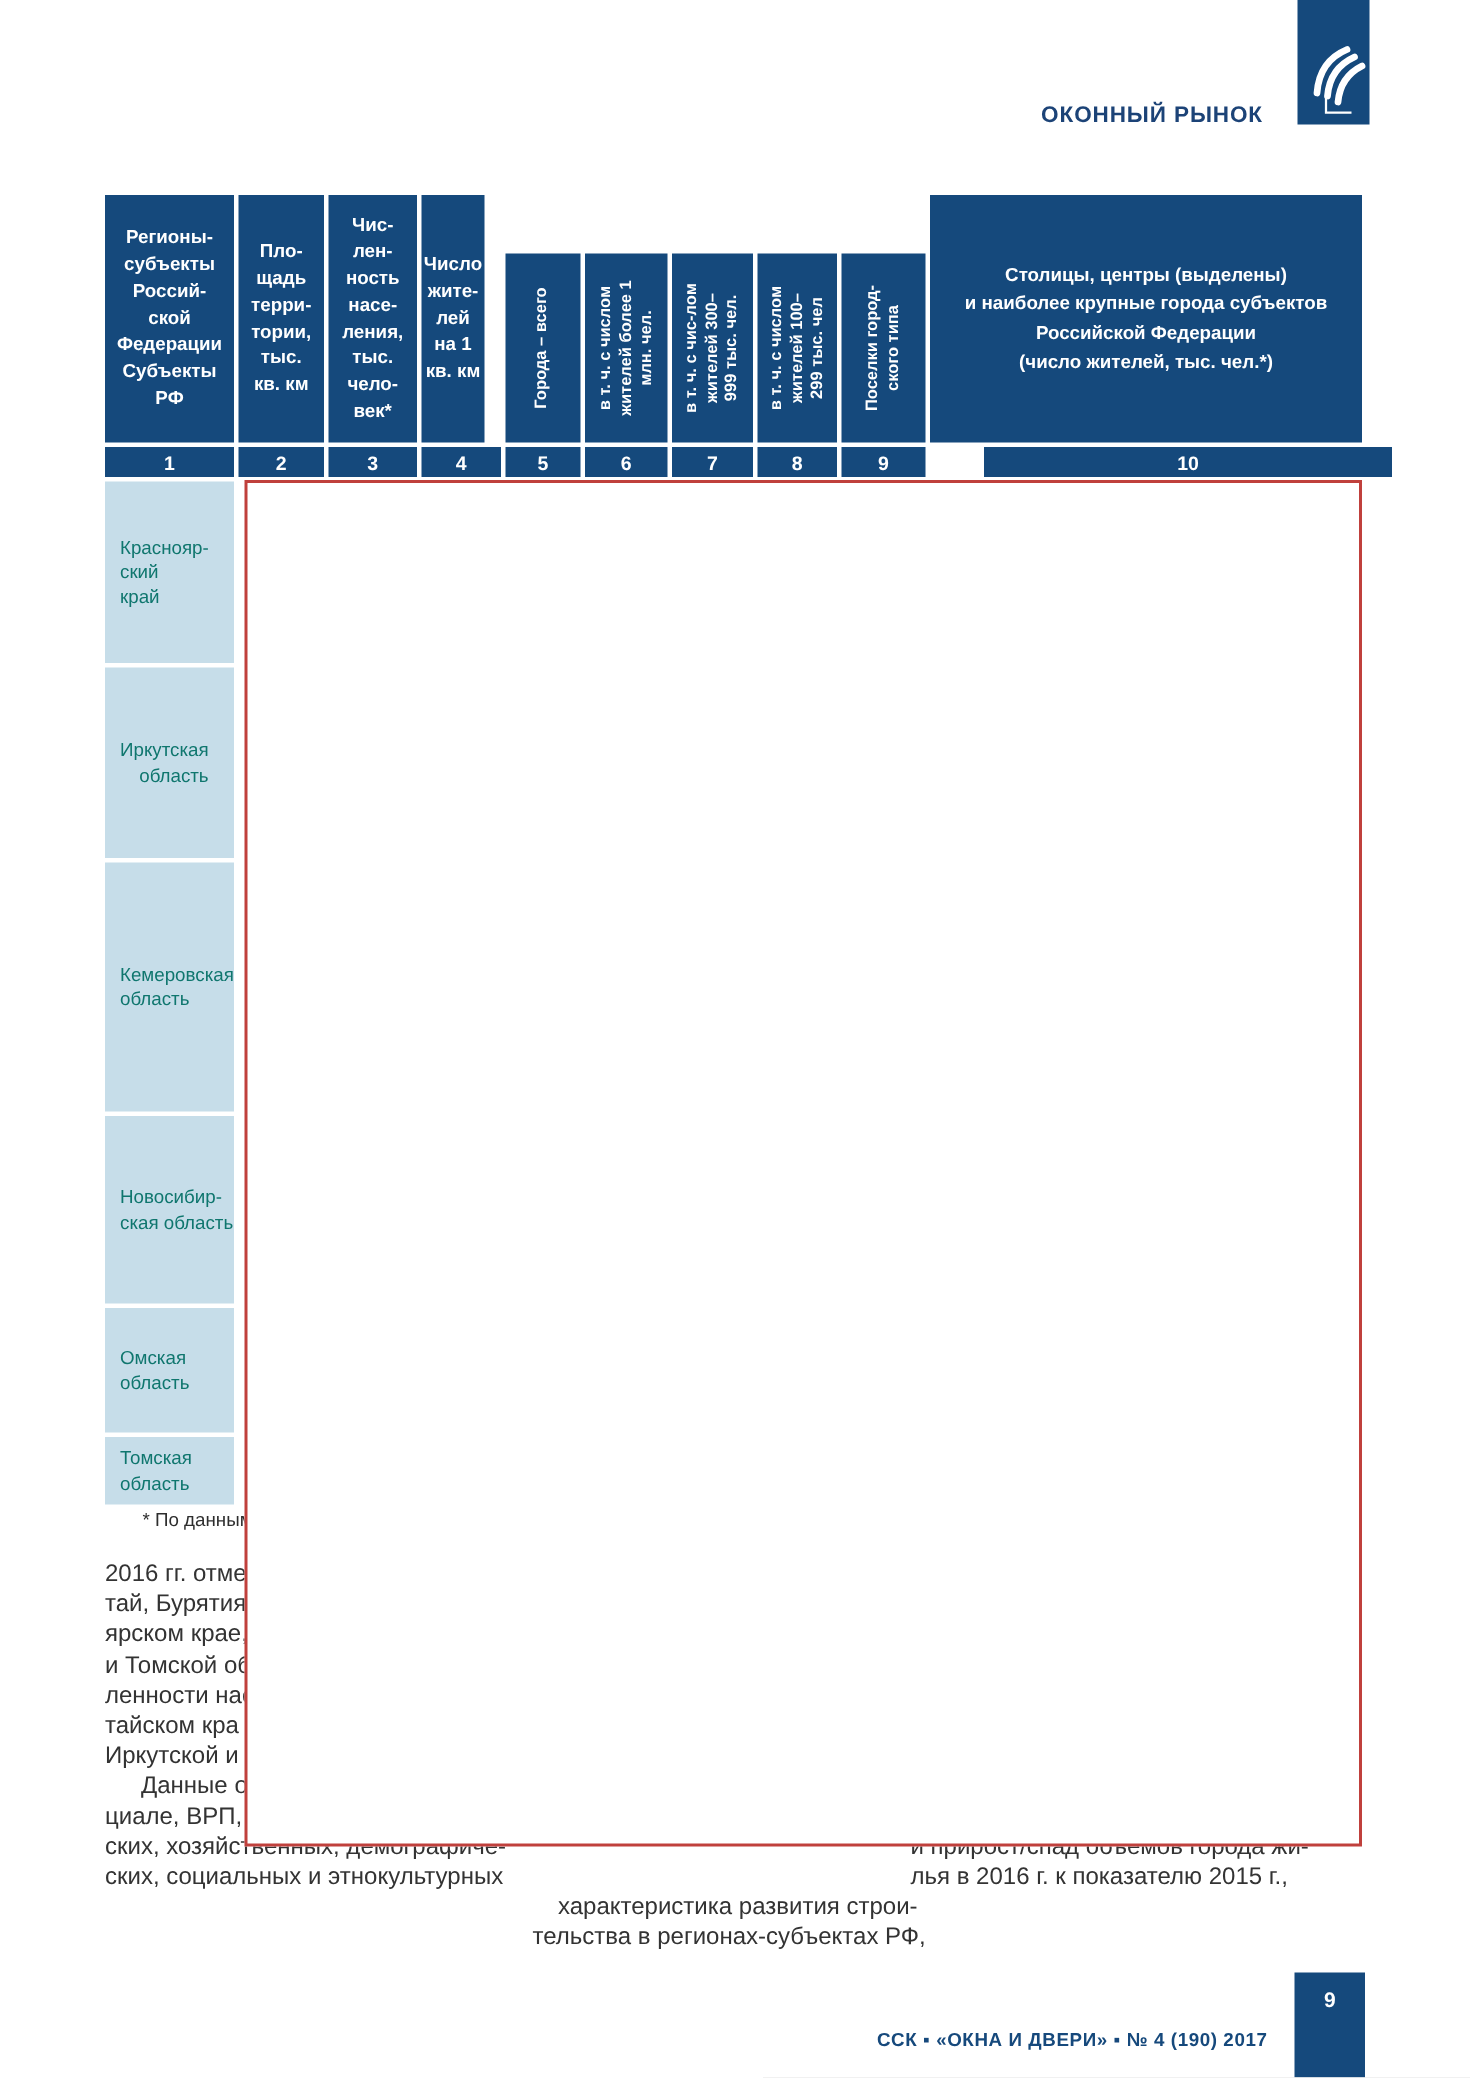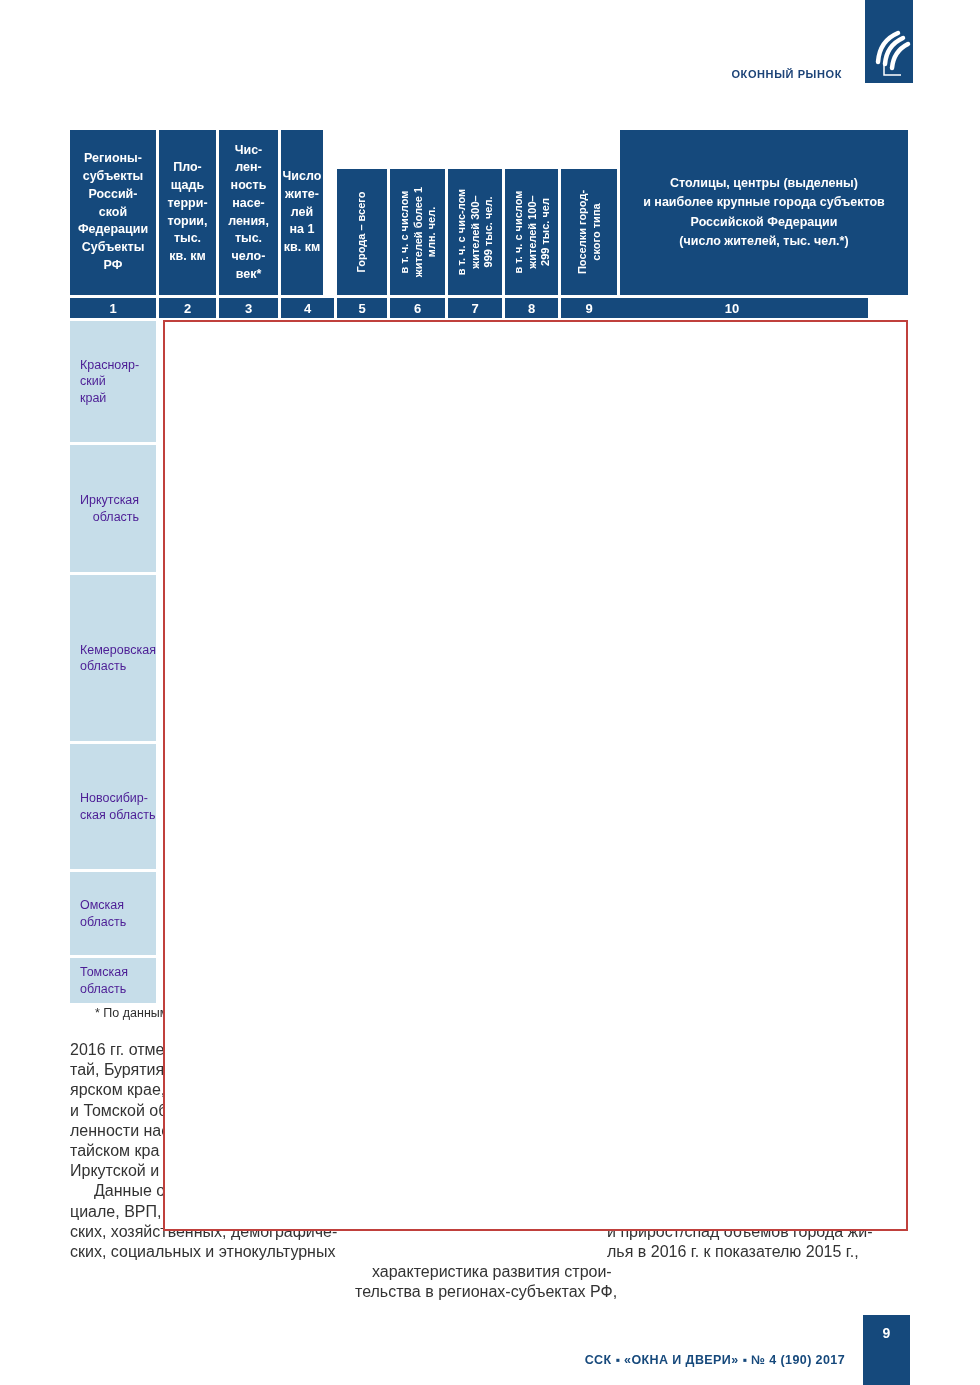--- a/index.html
+++ b/index.html
@@ -8,21 +8,21 @@
     width:980px;height:1385px;
     background:#ffffff;
     font-family:"Liberation Sans", sans-serif;
     overflow:hidden;
     margin:0 auto;
   }
   
   .masthead-title{
     position:absolute;left:560px;top:68px;width:282px;
     text-align:right;
-    font-size:11px;font-weight:bold;color:#1c4377;letter-spacing:0.6px;
+    font-size:15px;font-weight:bold;color:#1c4377;letter-spacing:0.6px;
   }
   .logo-box{
     position:absolute;left:865px;top:0px;width:48px;height:83px;
     background:#15497c;
   }
   
   .hcell{
     position:absolute;background:#15497c;color:#ffffff;
     display:flex;align-items:center;justify-content:center;
     text-align:center;white-space:pre-line;
@@ -43,21 +43,21 @@
     color:#ffffff;font-weight:bold;font-size:11px;line-height:13.5px;
   }
   .ncell{
     position:absolute;background:#15497c;color:#ffffff;
     display:flex;align-items:center;justify-content:center;
     font-weight:bold;font-size:13px;
   }
   
   .rcell{
     position:absolute;left:70px;width:86px;
-    background:#c6dde9;color:#4c1d95;
+    background:#c6dde9;color:#0f766e;
     font-size:12.5px;line-height:1.32;white-space:pre-line;
     display:flex;align-items:center;
     box-sizing:border-box;padding-left:10px;
   }
   
   .redact-box{
     position:absolute;left:163px;top:320px;width:745px;height:911px;
     background:#ffffff;border:2px solid #c0403c;box-sizing:border-box;
     z-index:5;
   }
@@ -160,21 +160,21 @@
 
   <div class="ncell" style="left:70px;top:298px;width:86px;height:20px;">1</div>
   <div class="ncell" style="left:159px;top:298px;width:57px;height:20px;">2</div>
   <div class="ncell" style="left:219px;top:298px;width:59px;height:20px;">3</div>
   <div class="ncell" style="left:281px;top:298px;width:53px;height:20px;">4</div>
   <div class="ncell" style="left:337px;top:298px;width:50px;height:20px;">5</div>
   <div class="ncell" style="left:390px;top:298px;width:55px;height:20px;">6</div>
   <div class="ncell" style="left:448px;top:298px;width:54px;height:20px;">7</div>
   <div class="ncell" style="left:505px;top:298px;width:53px;height:20px;">8</div>
   <div class="ncell" style="left:561px;top:298px;width:56px;height:20px;">9</div>
-  <div class="ncell" style="left:596px;top:298px;width:272px;height:20px;">10</div>
+  <div class="ncell" style="left:656px;top:298px;width:272px;height:20px;">10</div>
 
   <div class="rcell" style="top:321px;height:121px;">Краснояр-
 ский
 край</div>
   <div class="rcell" style="top:445px;height:127px;text-align:right;">Иркутская
 область</div>
   <div class="rcell" style="top:575px;height:166px;">Кемеровская
 область</div>
   <div class="rcell" style="top:744px;height:125px;">Новосибир-
 ская область</div>

